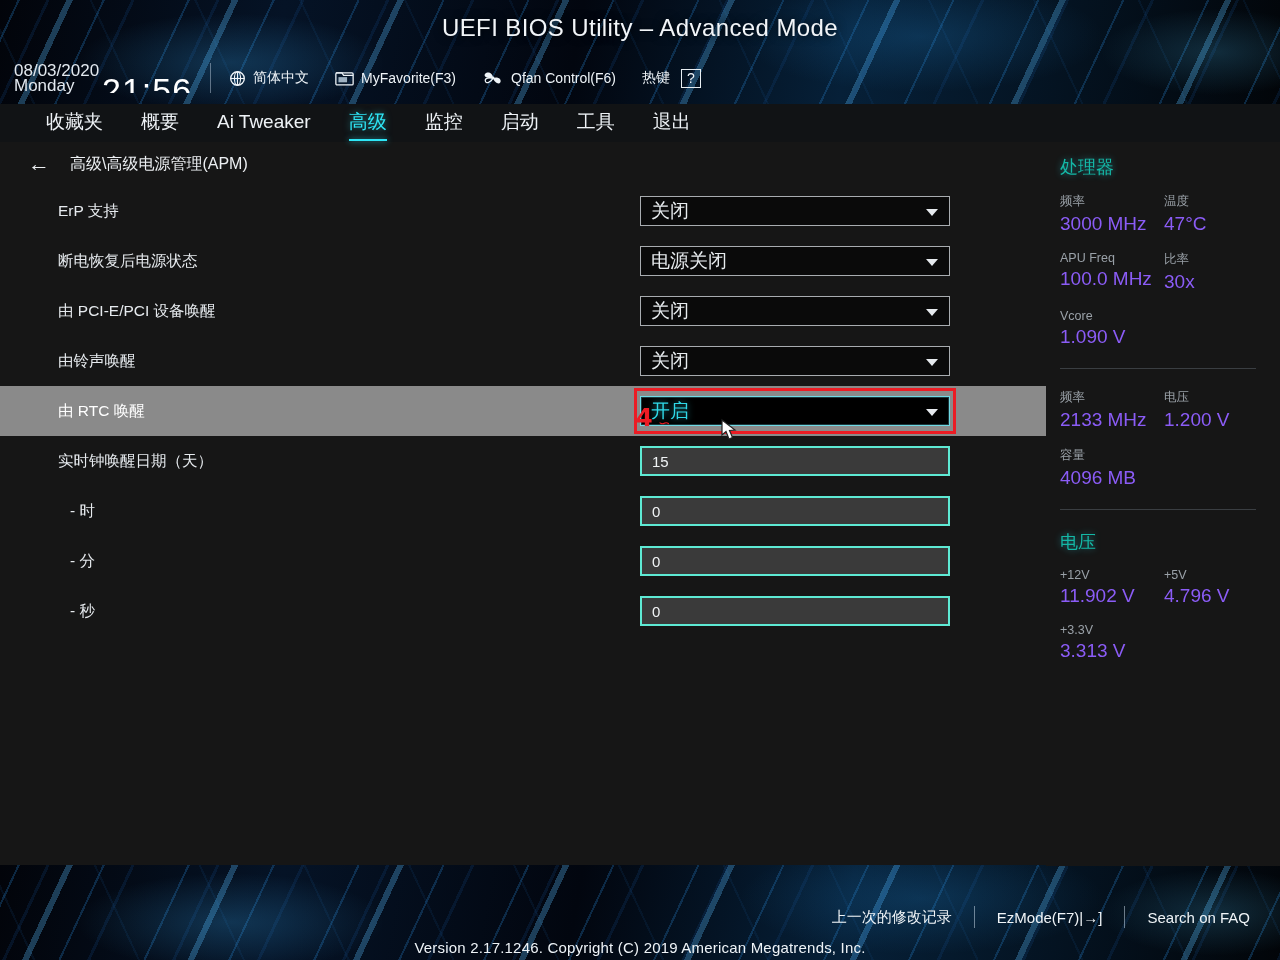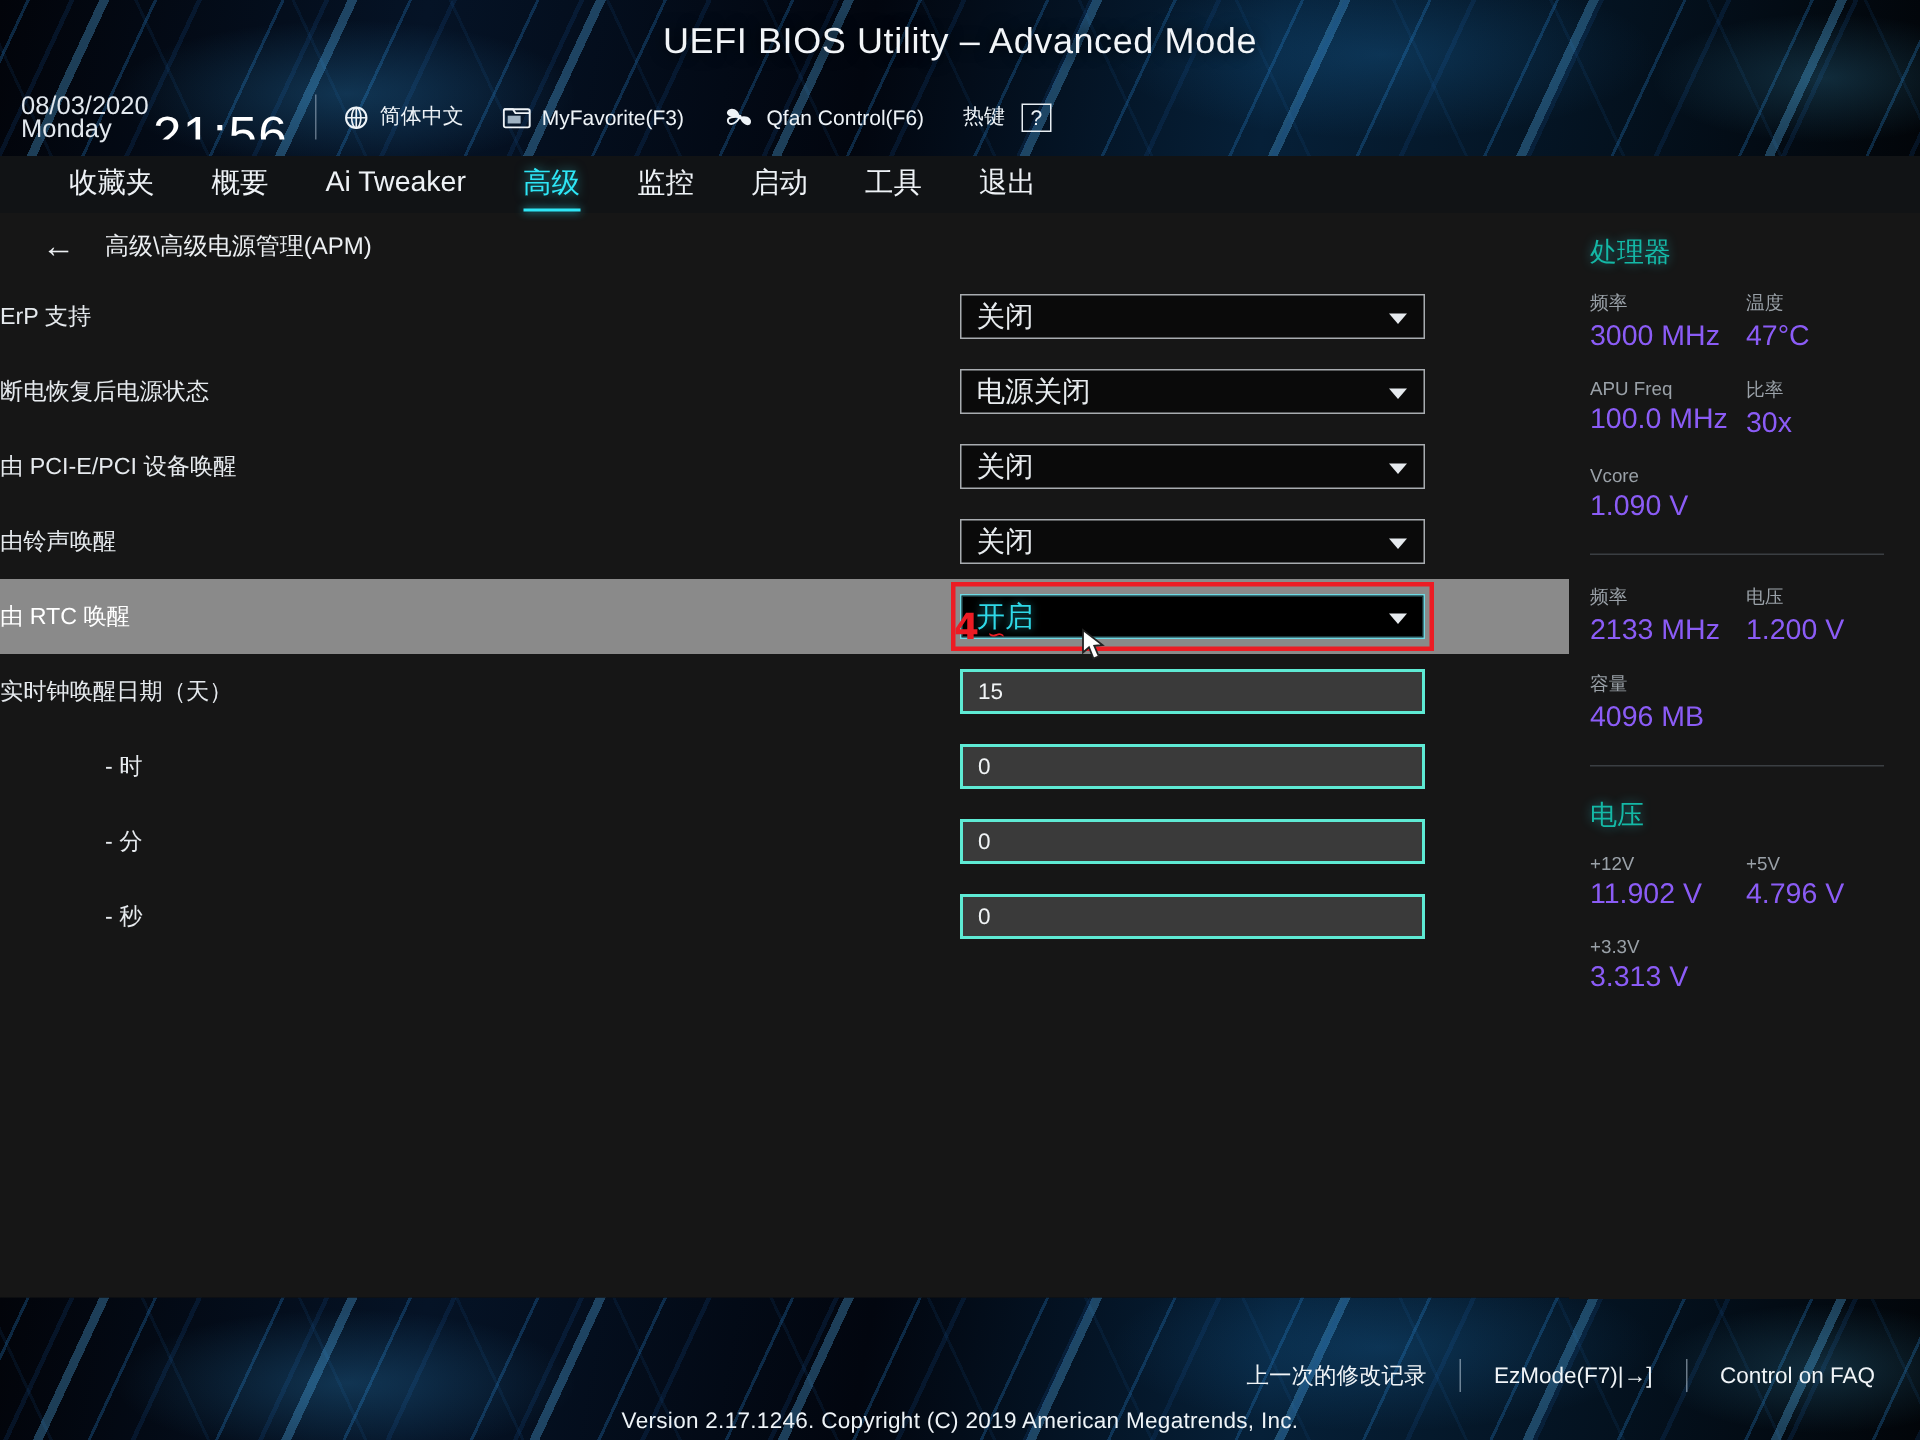--- a/index.html
+++ b/index.html
@@ -178,20 +178,21 @@
 
   .row {
     display: flex;
     align-items: center;
     height: 50px;
     position: relative;
   }
   .row.selected { background: #8a8a8a; }
   .row-label {
     width: 640px;
+    padding-left: 58px;
     color: #e6eaee;
     font-size: 15.5px;
     white-space: nowrap;
   }
   .row.selected .row-label { color: #ffffff; }
   .row.indent .row-label { padding-left: 70px; }
 
   .control-wrap {
     position: relative;
     width: 310px;
@@ -614,17 +615,17 @@
           </div>
         </div>
       </div>
   </div>
 
   <div id="footer">
       <div class="fitem">上一次的修改记录</div>
       <div class="fsep"></div>
       <div class="fitem">EzMode(F7)|→]</div>
       <div class="fsep"></div>
-      <div class="fitem">Control on FAQ</div>
+      <div class="fitem">Search on FAQ</div>
     </div>
   <div id="version">Version 2.17.1246. Copyright (C) 2019 American Megatrends, Inc.</div>
 
 </div>
 
 </body></html>

